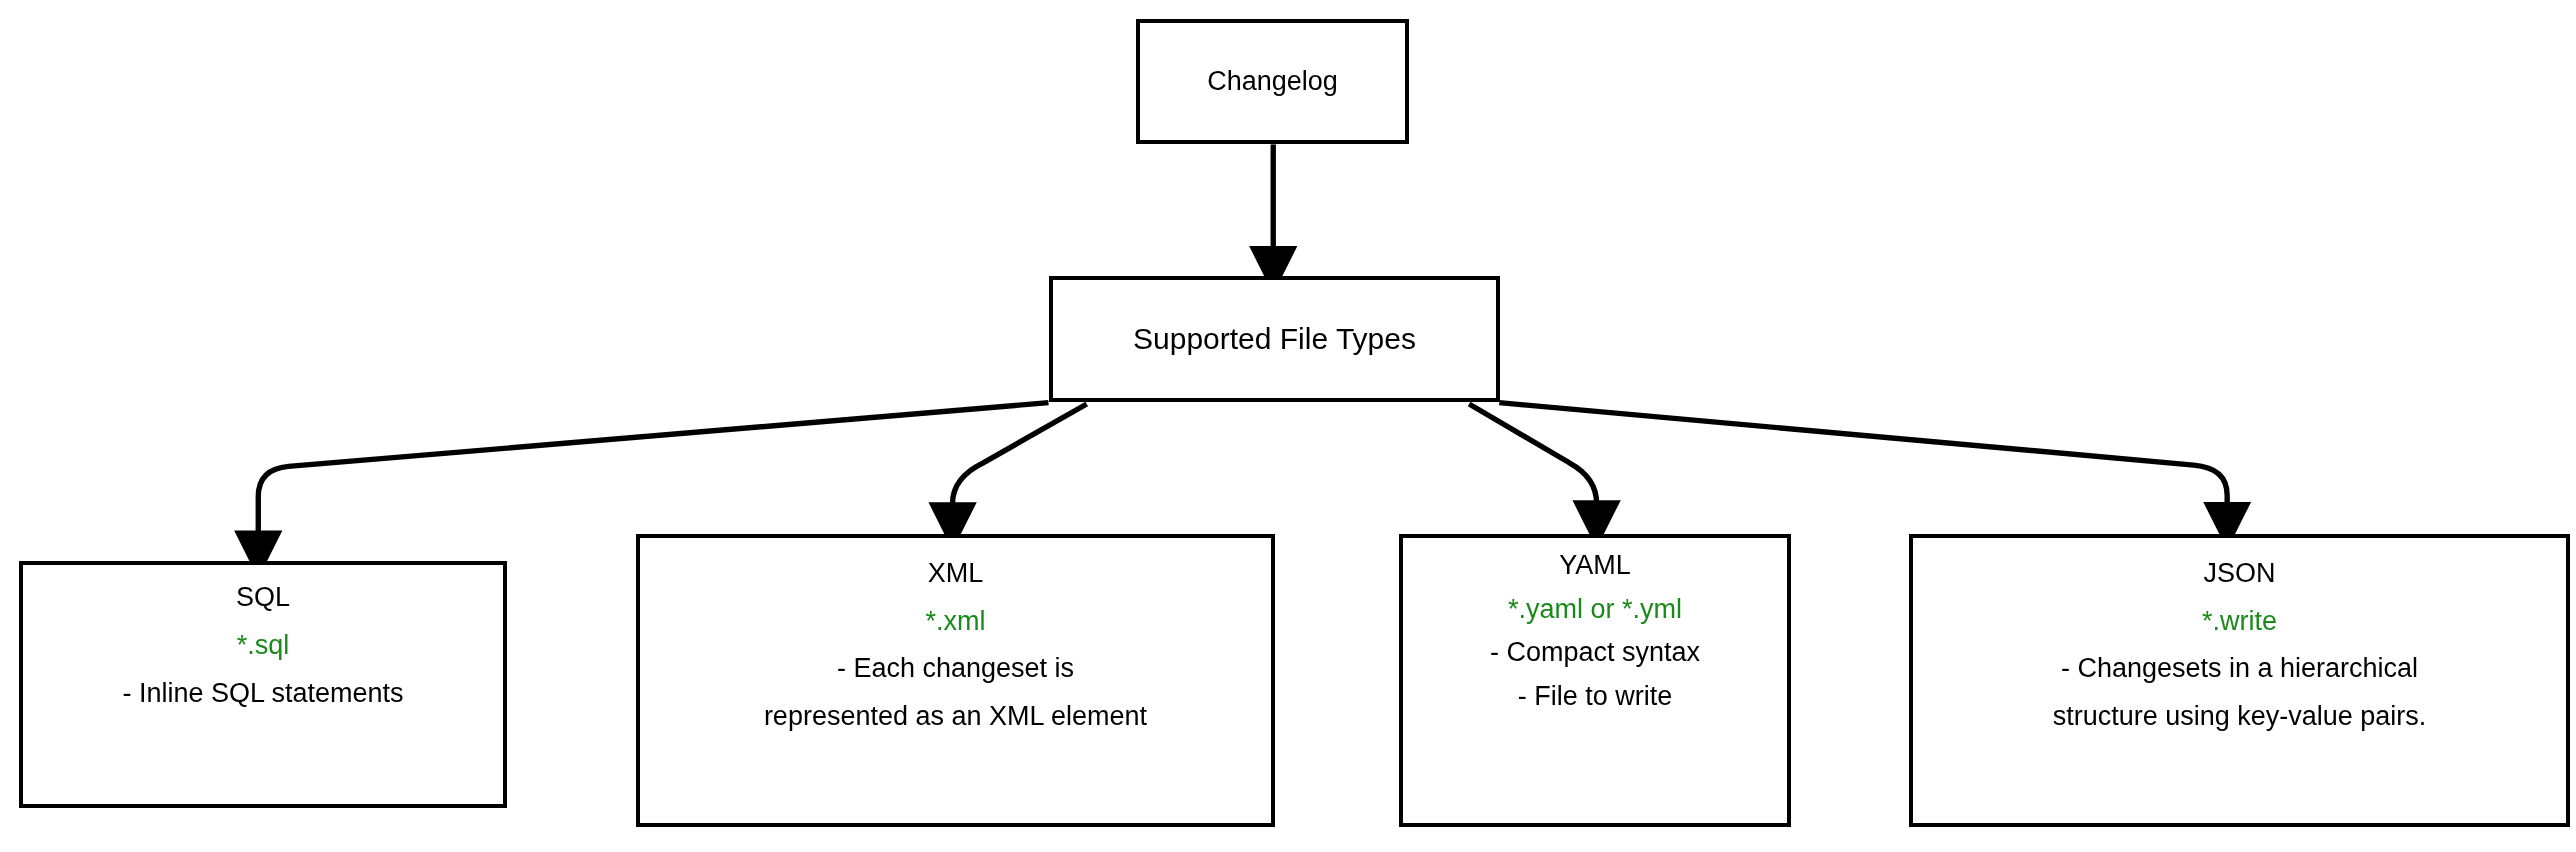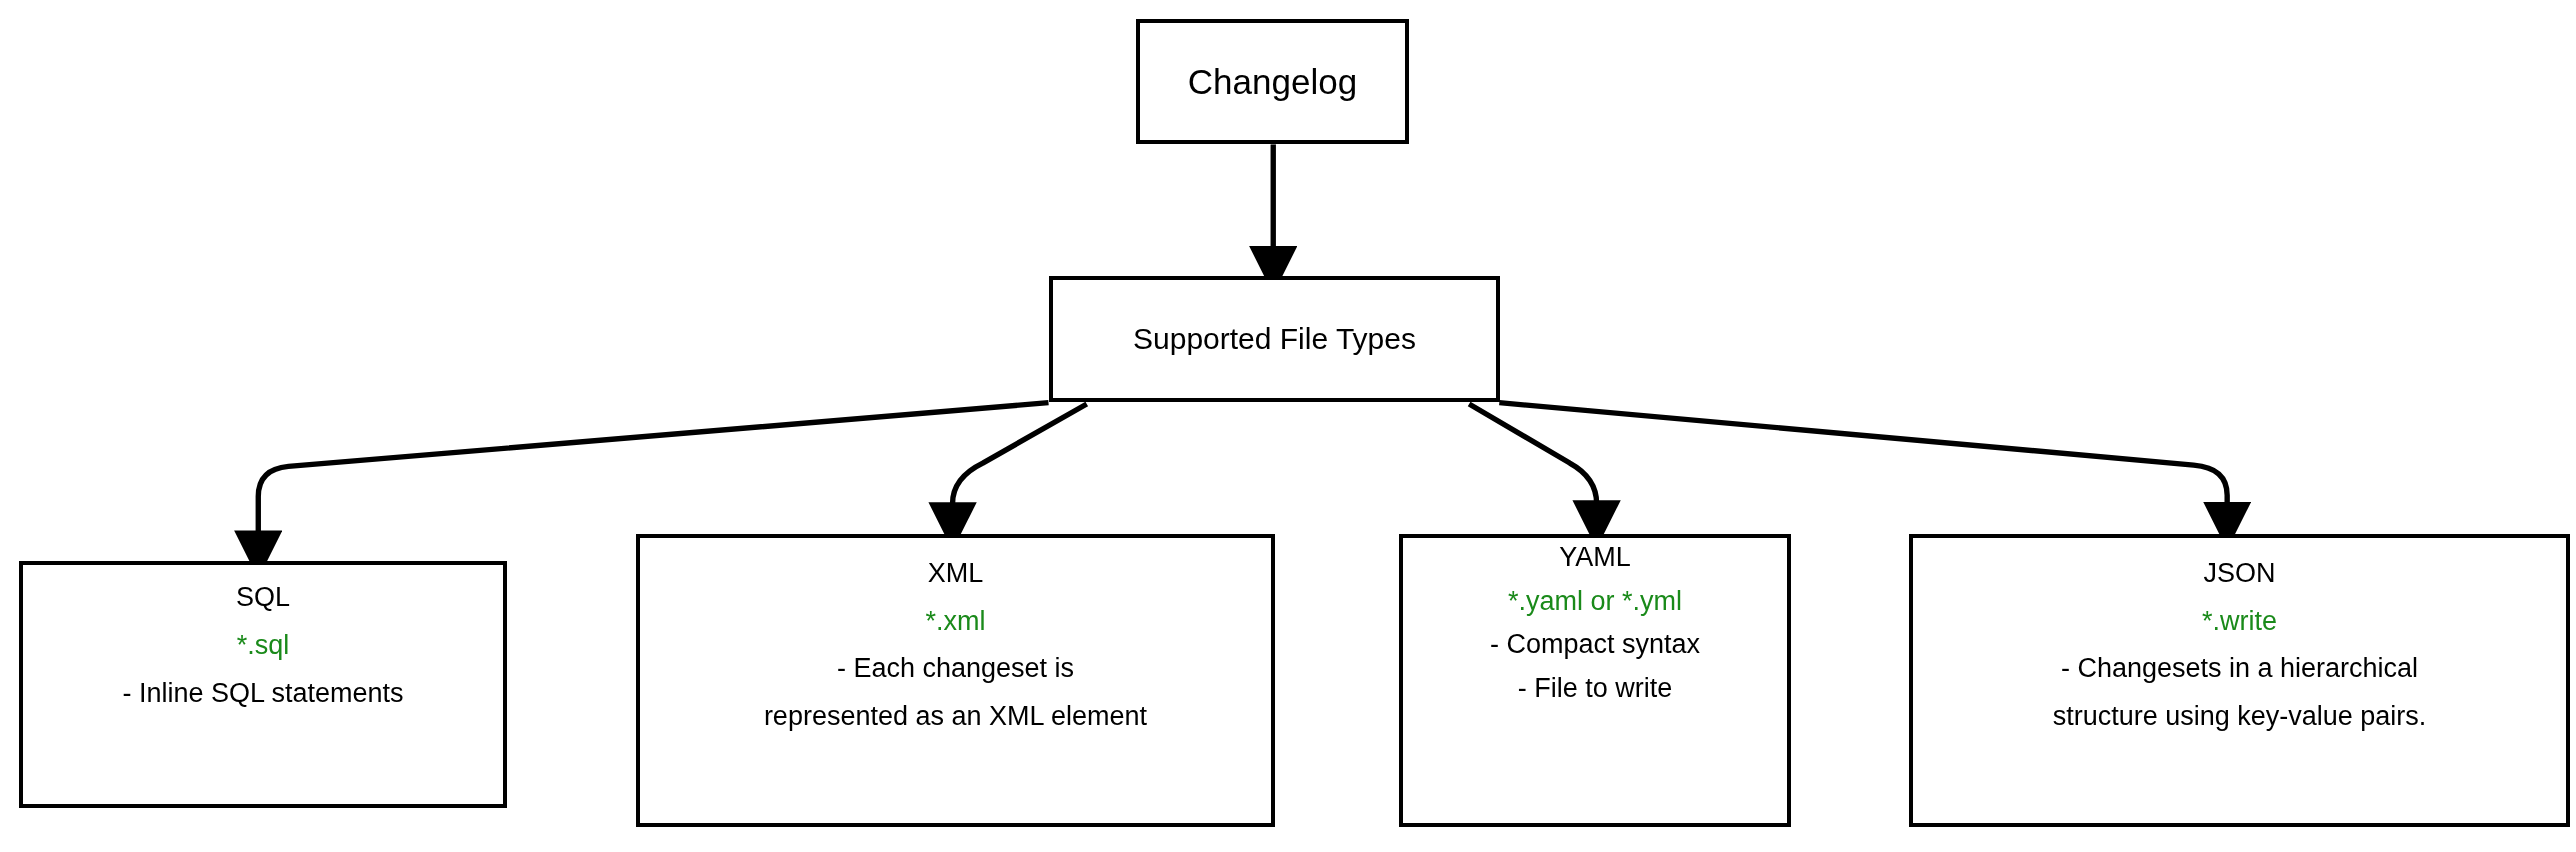--- a/index.html
+++ b/index.html
@@ -52,21 +52,21 @@
   .desc-line {
     font-size: 27px;
   }
   
   #node-changelog {
     left: 1136px;
     top: 19px;
     width: 273px;
     height: 125px;
   }
-  #node-changelog .node-line { font-size: 35px; }
+  #node-changelog .node-line { font-size: 27px; }
   #node-supported {
     left: 1049px;
     top: 276px;
     width: 451px;
     height: 126px;
   }
   #node-supported .node-line { font-size: 30px; }
   #node-sql {
     left: 19px;
     top: 561px;
@@ -84,21 +84,21 @@
     justify-content: flex-start;
     padding-top: 20px;
   }
   #node-xml .node-line { margin-bottom: 17.4px; }
   #node-yaml {
     left: 1399px;
     top: 534px;
     width: 392px;
     height: 293px;
     justify-content: flex-start;
-    padding-top: 4px;
+    padding-top: 12px;
   }
   #node-yaml .node-line { margin-bottom: 13.4px; }
   #node-json {
     left: 1909px;
     top: 534px;
     width: 661px;
     height: 293px;
     justify-content: flex-start;
     padding-top: 20px;
   }

